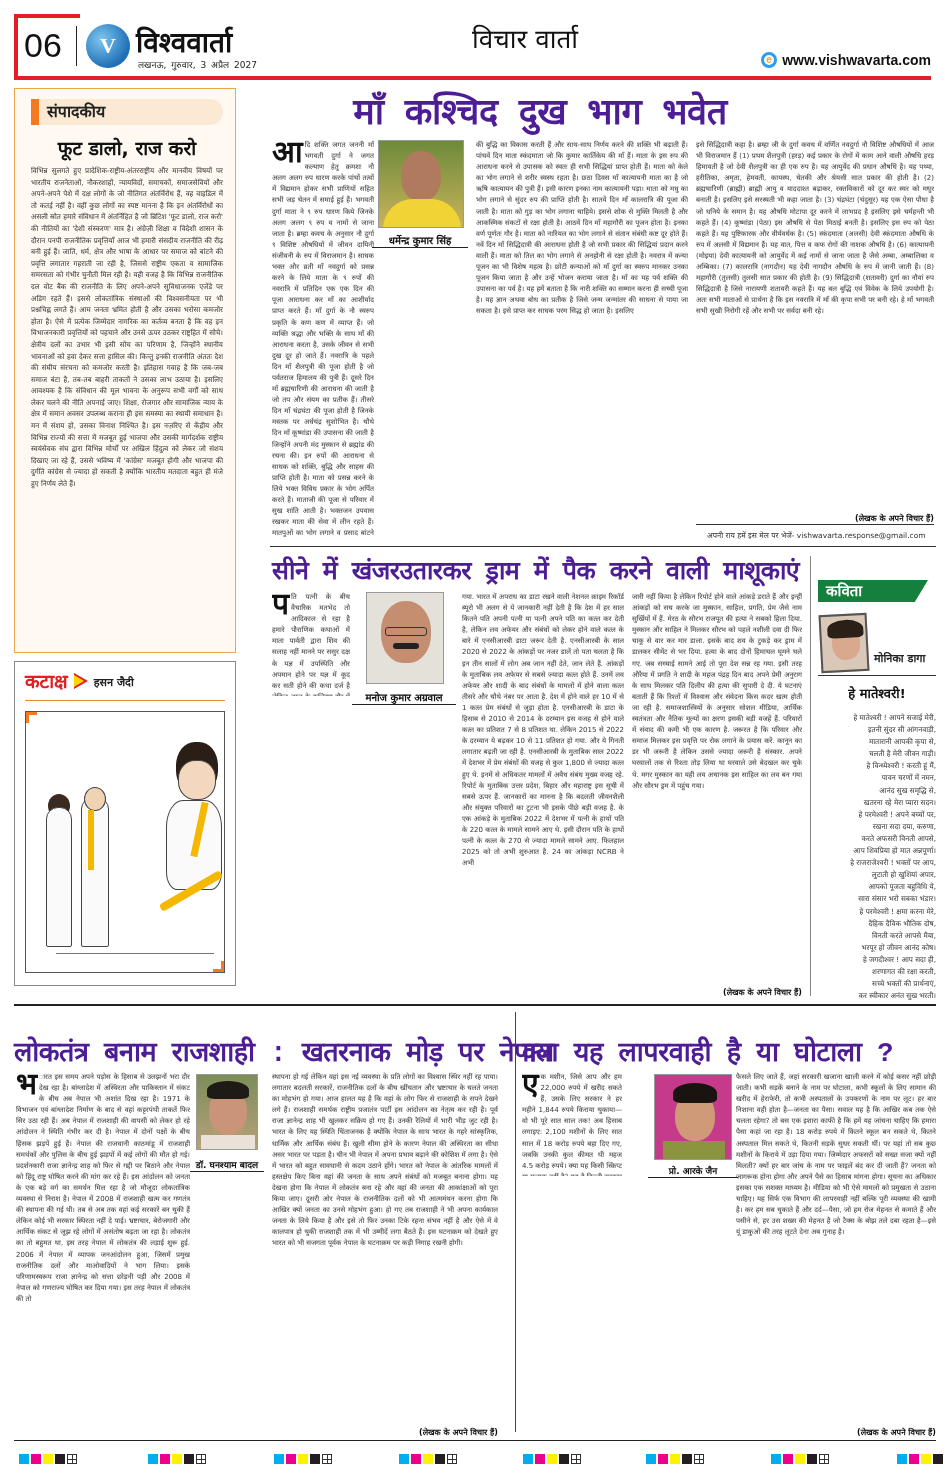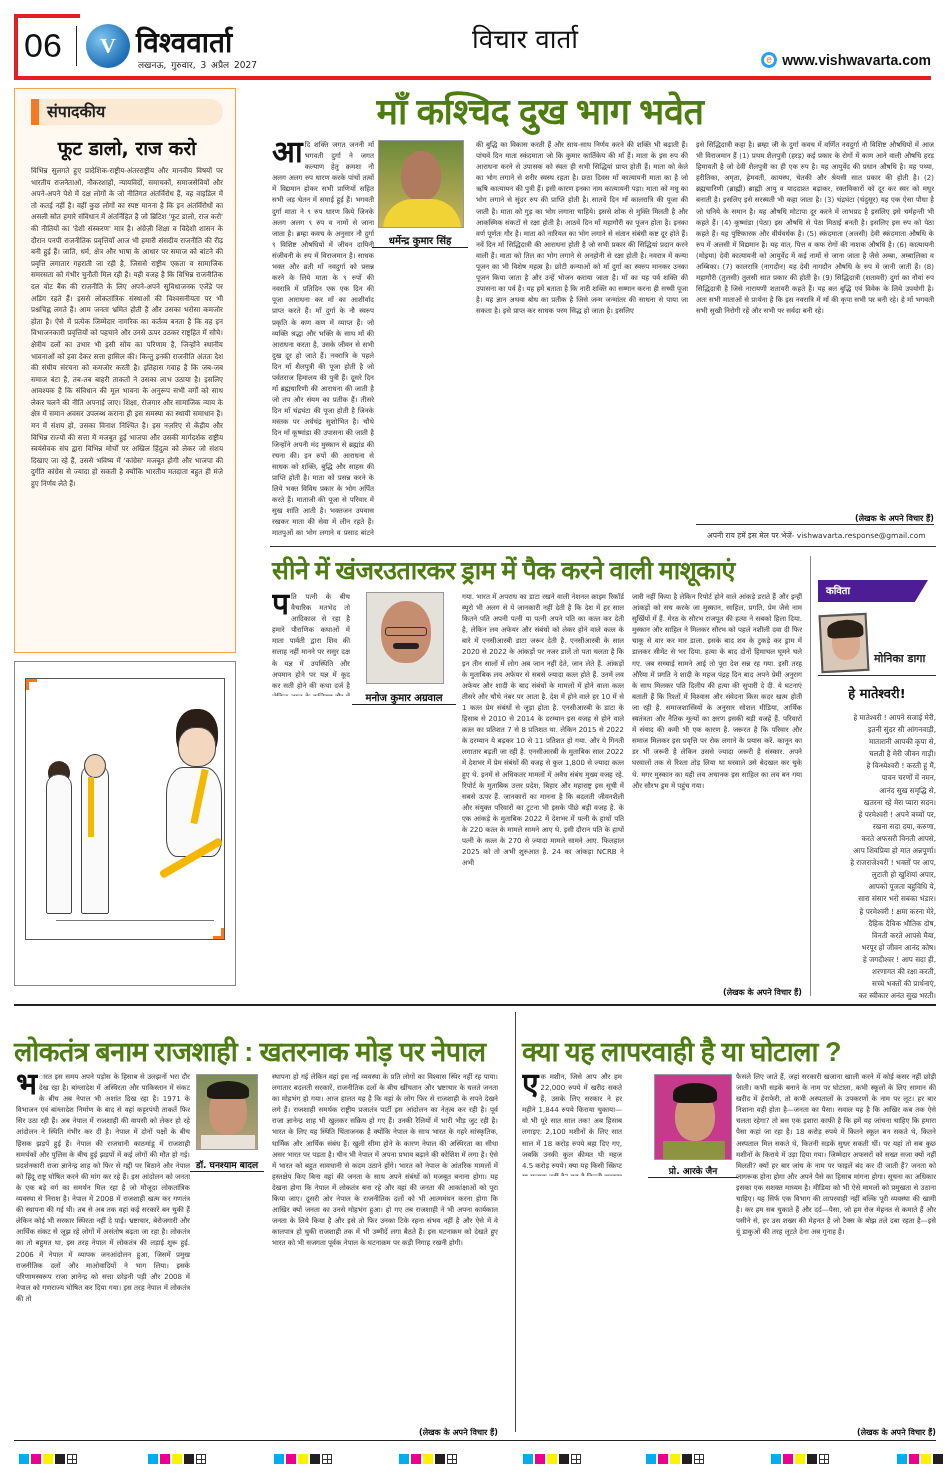--- a/index.html
+++ b/index.html
@@ -41,36 +41,36 @@
   .cartoon-frame .c2 { position:absolute; left: 55px; top: 85px; width: 28px; height: 150px; background: #fafafa; border:1px solid #444; border-radius: 12px 12px 2px 2px; }
   .cartoon-frame .c2h { position:absolute; left: 58px; top: 75px; width: 22px; height: 24px; border-radius:50%; background:#f0d2b4; border:1px solid #444; }
   .cartoon-frame .c3 { position:absolute; left: 20px; top: 95px; width: 26px; height: 140px; background: #fafafa; border:1px solid #444; border-radius: 12px 12px 2px 2px; }
   .cartoon-frame .c3h { position:absolute; left: 22px; top: 82px; width: 22px; height: 24px; border-radius:50%; background:#3a2a20; }
   .cartoon-frame .c2s { position:absolute; left: 62px; top: 98px; width: 6px; height: 60px; background:#f5b800; }
   .cartoon-frame .ground { position:absolute; left: 30px; right: 10px; bottom: 18px; height: 1px; background:#777; }
   .corner-tl { position:absolute; left: -1px; top: -1px; width: 12px; height: 12px; border-left: 4px solid #f47920; border-top: 4px solid #f47920; }
   .corner-br { position:absolute; right: -1px; bottom: -1px; width: 12px; height: 12px; border-right: 4px solid #f47920; border-bottom: 4px solid #f47920; }
 
   
-  .headline { font-family: Liberation Sans, sans-serif; font-weight: bold; color: #4d7c0f; letter-spacing: -0.5px; }
+  .headline { font-family: Liberation Mono, monospace; font-weight: bold; color: #4c1d95; letter-spacing: -0.5px; }
   .col { position: absolute; font-size: 7px; line-height: 11.1px; text-align: justify; color: #333; overflow: hidden; }
   .dropcap { float: left; font-size: 30px; line-height: 24px; font-weight: bold; margin-right: 2px; color: #111; }
   .photo { position: absolute; background: #ddd; border: 1px solid #999; overflow: hidden; }
   .byline { position: absolute; font-size: 10px; font-weight: bold; text-align: center; color: #111; border-bottom: 1px solid #222; }
   .signoff { font-weight: bold; font-size: 8px; text-align: right; color:#111; }
   .hr { position: absolute; background: #333; }
 
   
   .face { position:absolute; border-radius: 48% 48% 45% 45%; background: #c9957a; }
   .hair { position:absolute; border-radius: 50% 50% 20% 20%; }
   .shirt { position:absolute; }
 
   
   #poem { left: 818px; top: 580px; width: 118px; height: 420px; }
-  .kavita-tag { width: 110px; height: 22px; background: #4c1d95; color:#fff; font-size: 10px; font-weight:bold; padding-left:8px; line-height:22px; clip-path: polygon(0 0, 100% 0, 88% 100%, 0 100%); }
+  .kavita-tag { width: 110px; height: 22px; background: #15803d; color:#fff; font-size: 15px; font-weight:bold; padding-left:8px; line-height:22px; clip-path: polygon(0 0, 100% 0, 88% 100%, 0 100%); }
   .poet-photo { position:absolute; left: 2px; top: 34px; width: 48px; height: 58px; border: 2px solid #555; background: #d9c8b8; transform: rotate(-3deg); overflow:hidden; }
   .poet-name { position:absolute; left: 56px; top: 70px; font-size: 11px; font-weight:bold; }
   .poem-rule { position:absolute; left:0; top: 95px; width: 118px; height:1px; background:#333; }
   .poem-title { position:absolute; left:0; top: 104px; width: 118px; text-align:center; font-size: 13px; font-weight:bold; color:#111; }
   .poem-lines { position:absolute; left:0; top: 132px; width: 118px; text-align:right; font-size: 7.2px; line-height: 12.1px; color:#333; }
 
   
   .cmyk { position: absolute; top: 1454px; display:flex; gap:2px; align-items:center; }
   .cmyk span { width: 10px; height: 10px; display:inline-block; }
   .reg { width: 10px; height: 10px; border: 1px solid #333; position:relative; }
@@ -97,20 +97,25 @@
   </div>
 </div>
 
 <div id="editorial" class="abs">
   <div class="ed-tag">संपादकीय</div>
   <div class="ed-title">फूट डालो, राज करो</div>
   <div class="ed-body" style="height:480px;overflow:hidden;">विभिन्न सुलगते हुए प्रादेशिक-राष्ट्रीय-अंतरराष्ट्रीय और मानवीय विषयों पर भारतीय राजनेताओं, नौकरशाहों, न्यायविदों, समाचकों, समाजसेवियों और अपने-अपने पेशे में दक्ष लोगों के जो नीतिगत अंतर्विरोध हैं, वह वाइडिल में तो कतई नहीं है। वहीं कुछ लोगों का स्पष्ट मानना है कि इन अंतर्विरोधों का असली स्रोत हमारे संविधान में अंतर्निहित है जो ब्रिटिश 'फूट डालो, राज करो' की नीतियों का 'देशी संस्करण' मात्र है। अंग्रेज़ी शिक्षा व विदेशी शासन के दौरान पनपी राजनीतिक प्रवृत्तियाँ आज भी हमारी संसदीय राजनीति की रीढ़ बनी हुई हैं। जाति, धर्म, क्षेत्र और भाषा के आधार पर समाज को बांटने की प्रवृत्ति लगातार गहराती जा रही है, जिससे राष्ट्रीय एकता व सामाजिक समरसता को गंभीर चुनौती मिल रही है। यही वजह है कि विभिन्न राजनीतिक दल वोट बैंक की राजनीति के लिए अपने-अपने सुविधाजनक एजेंडे पर अडिग रहते हैं। इससे लोकतांत्रिक संस्थाओं की विश्वसनीयता पर भी प्रश्नचिह्न लगते हैं। आम जनता भ्रमित होती है और उसका भरोसा कमजोर होता है। ऐसे में प्रत्येक जिम्मेदार नागरिक का कर्तव्य बनता है कि वह इन विभाजनकारी प्रवृत्तियों को पहचाने और उनसे ऊपर उठकर राष्ट्रहित में सोचे। क्षेत्रीय दलों का उभार भी इसी सोच का परिणाम है, जिन्होंने स्थानीय भावनाओं को हवा देकर सत्ता हासिल की। किन्तु इनकी राजनीति अंततः देश की संघीय संरचना को कमजोर करती है। इतिहास गवाह है कि जब-जब समाज बंटा है, तब-तब बाहरी ताकतों ने उसका लाभ उठाया है। इसलिए आवश्यक है कि संविधान की मूल भावना के अनुरूप सभी वर्गों को साथ लेकर चलने की नीति अपनाई जाए। शिक्षा, रोजगार और सामाजिक न्याय के क्षेत्र में समान अवसर उपलब्ध कराना ही इस समस्या का स्थायी समाधान है। मन में संशय हो, उसका विनाश निश्चित है। इस नज़रिए से केंद्रीय और विभिन्न राज्यों की सत्ता में मजबूत हुई भाजपा और उसकी मार्गदर्शक राष्ट्रीय स्वयंसेवक संघ द्वारा विभिन्न मोर्चों पर अखिल हिंदुत्व को लेकर जो संशय दिखाए जा रहे हैं, उससे भविष्य में 'कांग्रेस' मजबूत होगी और भाजपा की दुर्गति कांग्रेस से ज्यादा हो सकती है क्योंकि भारतीय मतदाता बहुत ही मंजे हुए निर्णय लेते हैं।</div>
 </div>
 
 <div id="cartoon-box" class="abs">
+  <div class="katakash-head">
+    <span class="katakash-label">कटाक्ष</span>
+    <span class="play-icon"></span>
+    <span class="cartoonist">हसन जैदी</span>
+  </div>
   <div class="cartoon-frame">
     <div class="corner-tl"></div>
     <div class="corner-br"></div>
     <div class="c3h"></div>
     <div class="c3"></div>
     <div class="c2"></div>
     <div class="c2h"></div>
     <div class="c2s"></div>
     <div class="c1b"></div>
     <div class="c1s"></div>

